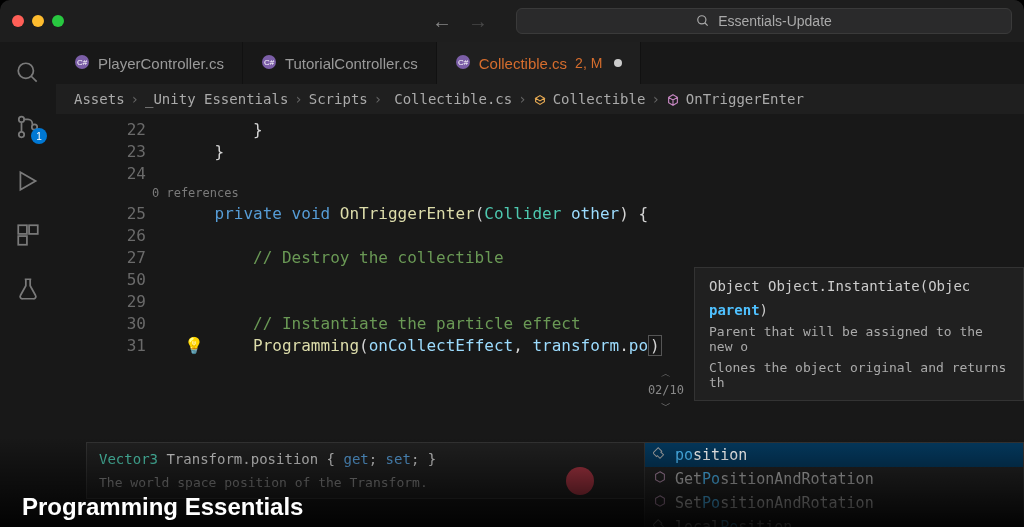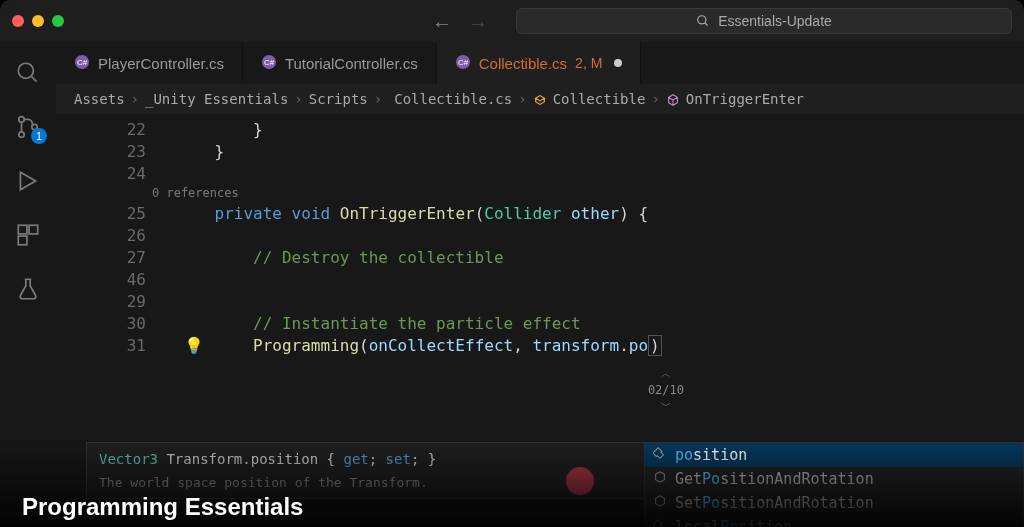--- a/index.html
+++ b/index.html
@@ -180,21 +180,21 @@
         </div>
         <div class="line">
           <div class="gutter">26</div>
           <div class="content"></div>
         </div>
         <div class="line">
           <div class="gutter">27</div>
           <div class="content">        <span class="k-green">// Destroy the collectible</span></div>
         </div>
         <div class="line">
-          <div class="gutter">46</div>
+          <div class="gutter">50</div>
         </div>
         <div class="line">
           <div class="gutter">29</div>
           <span class="bar"></span>
           <div class="content"></div>
         </div>
         <div class="line">
           <div class="gutter">30</div>
           <span class="bar"></span>
           <div class="content">        <span class="k-green">// Instantiate the particle effect</span></div>
@@ -206,20 +206,26 @@
           <div class="content">        <span class="k-yellow">Programming</span><span class="k-white">(</span><span class="k-cyan">onCollectEffect</span><span class="k-white">, </span><span class="k-cyan">transform</span><span class="k-white">.</span><span class="k-cyan">po</span><span class="cursor-box k-white">)</span></div>
         </div>
       </div>
 
     <div class="counter mono">
       <span class="arr">︿</span>
       <span>02/10</span>
       <span class="arr">﹀</span>
     </div>
 
+    <div class="docpop mono">
+      <div class="sig"><span>Object Object.Instantiate(Objec</span></div>
+      <div><span class="param">parent</span><span>)</span></div>
+      <div class="desc">Parent that will be assigned to the new o</div>
+      <div class="desc">Clones the object original and returns th</div>
+    </div>
 
     <div class="sighint mono">
       <span class="close">✕</span>
       <div id="sigtext"><span class="k-teal">Vector3</span> Transform.position { <span class="k-blue">get</span>; <span class="k-blue">set</span>; }</div>
       <div class="desc">The world space position of the Transform.</div>
     </div>
 
     <div class="intelli mono" id="intelli">
         <div class="row sel">
           <span class="ico"><svg viewBox="0 0 16 16" fill="none" stroke="#aaa" stroke-width="1.2">

